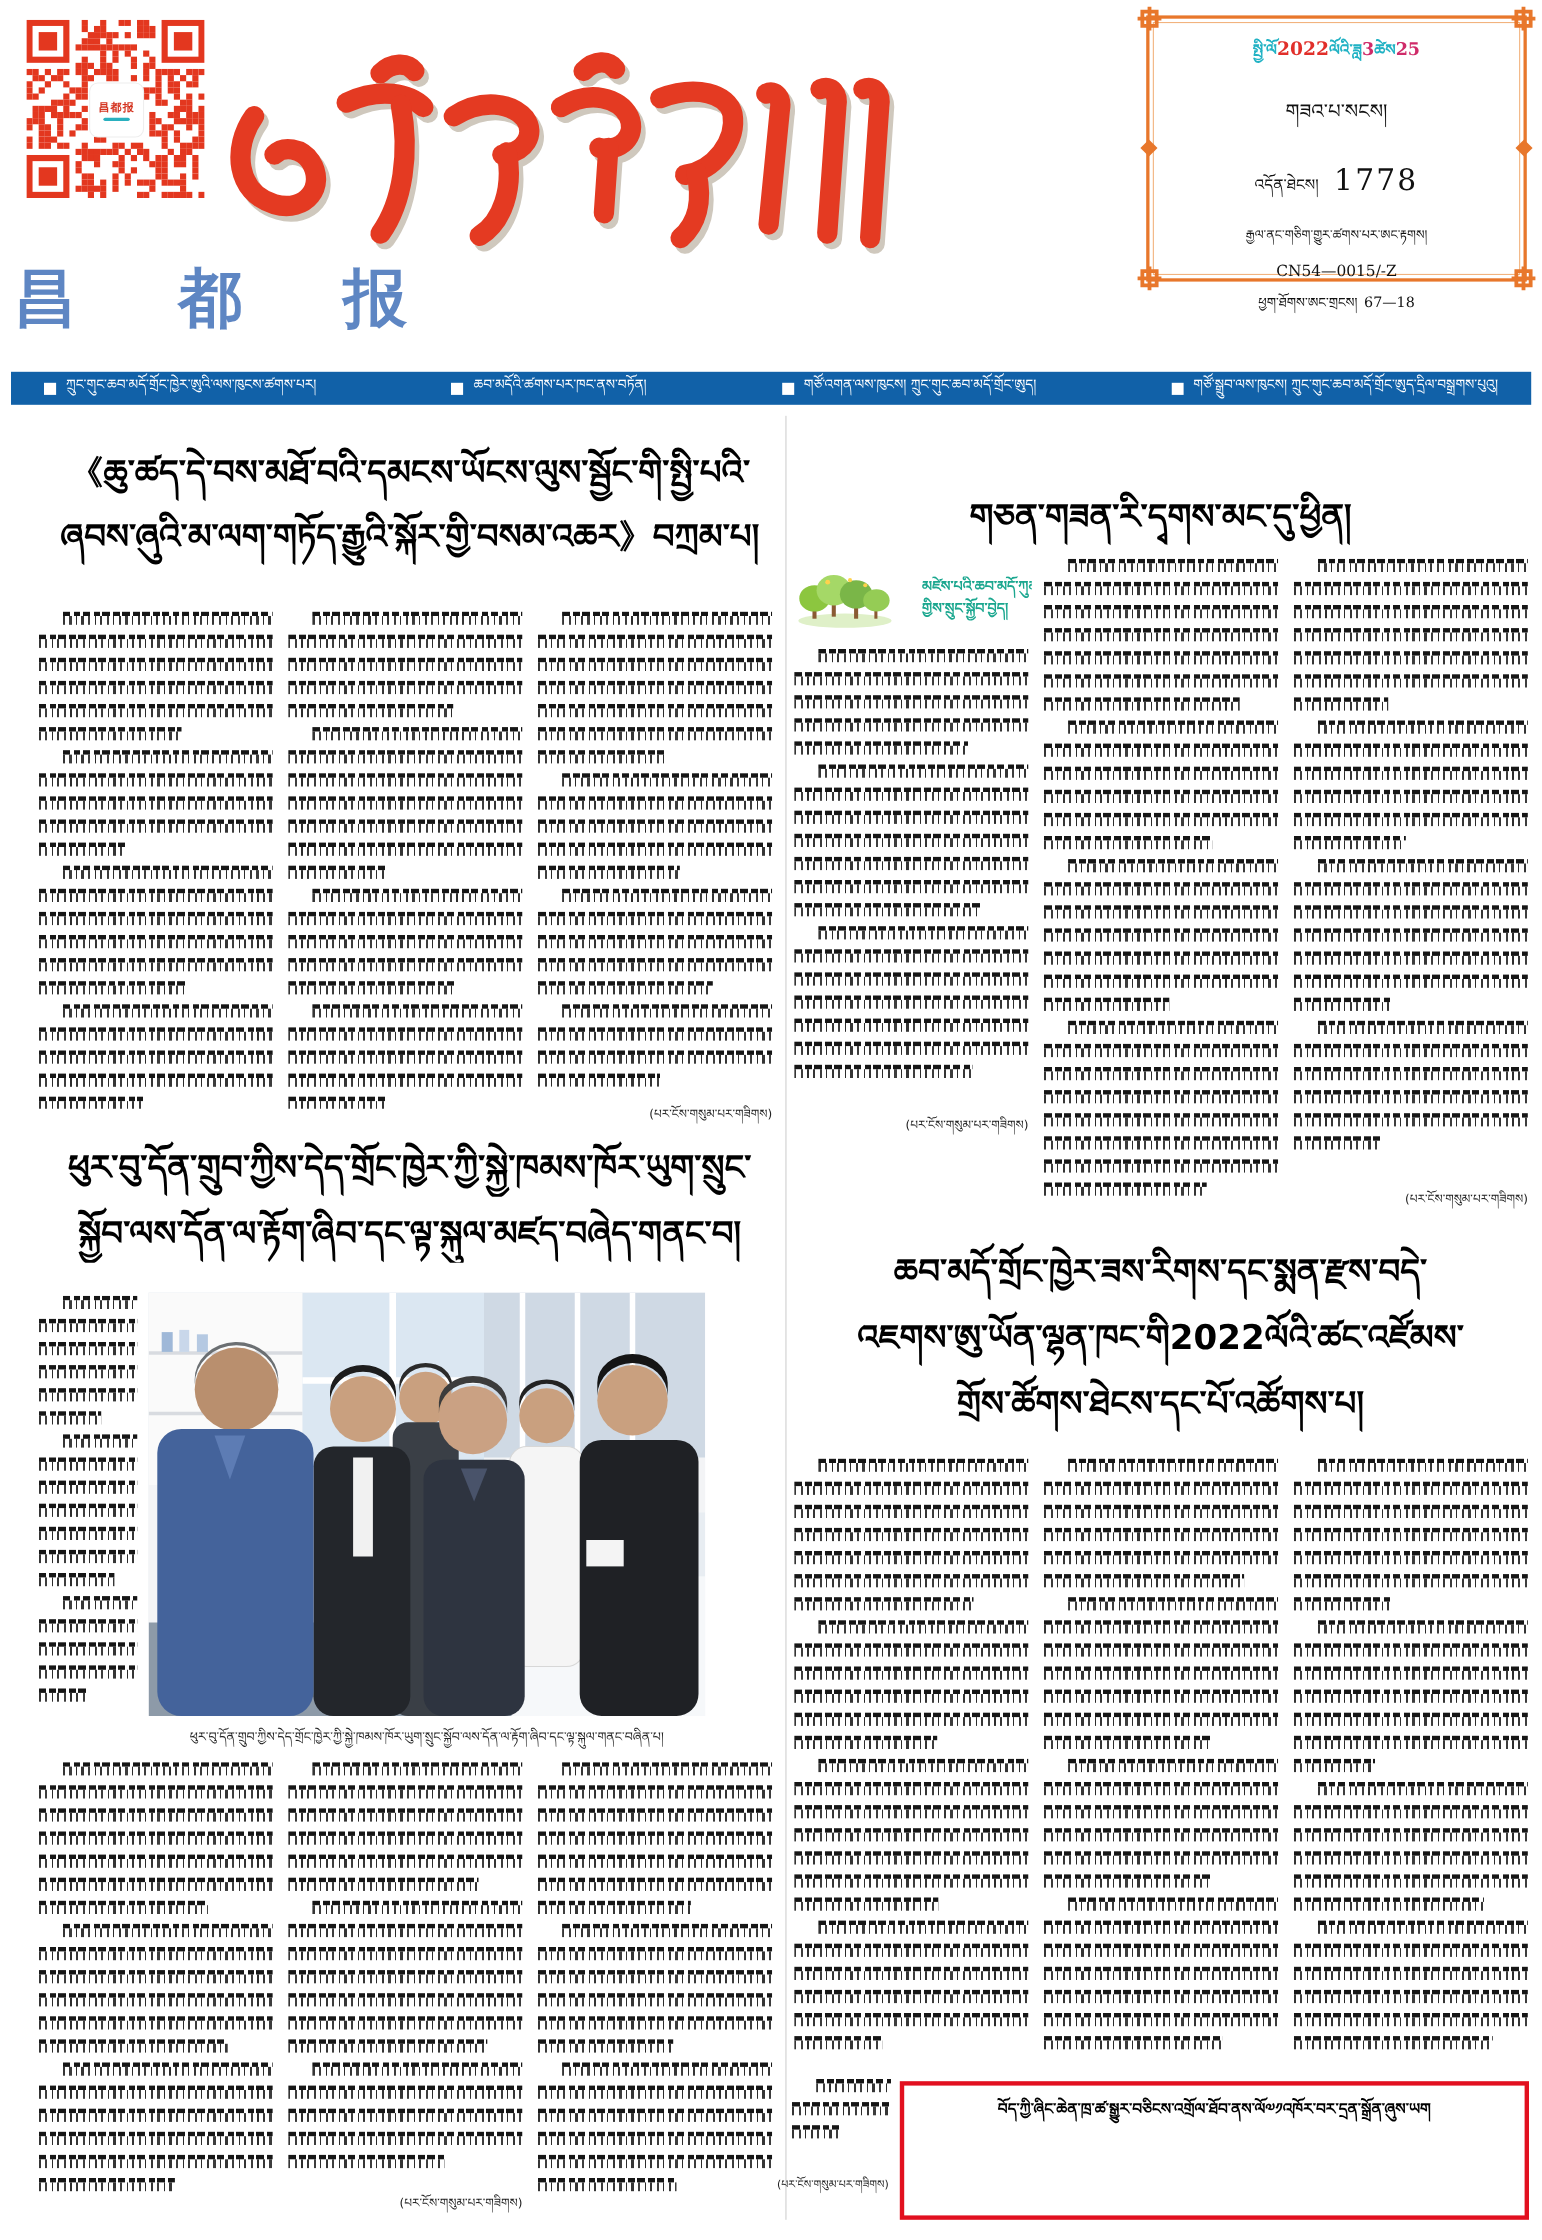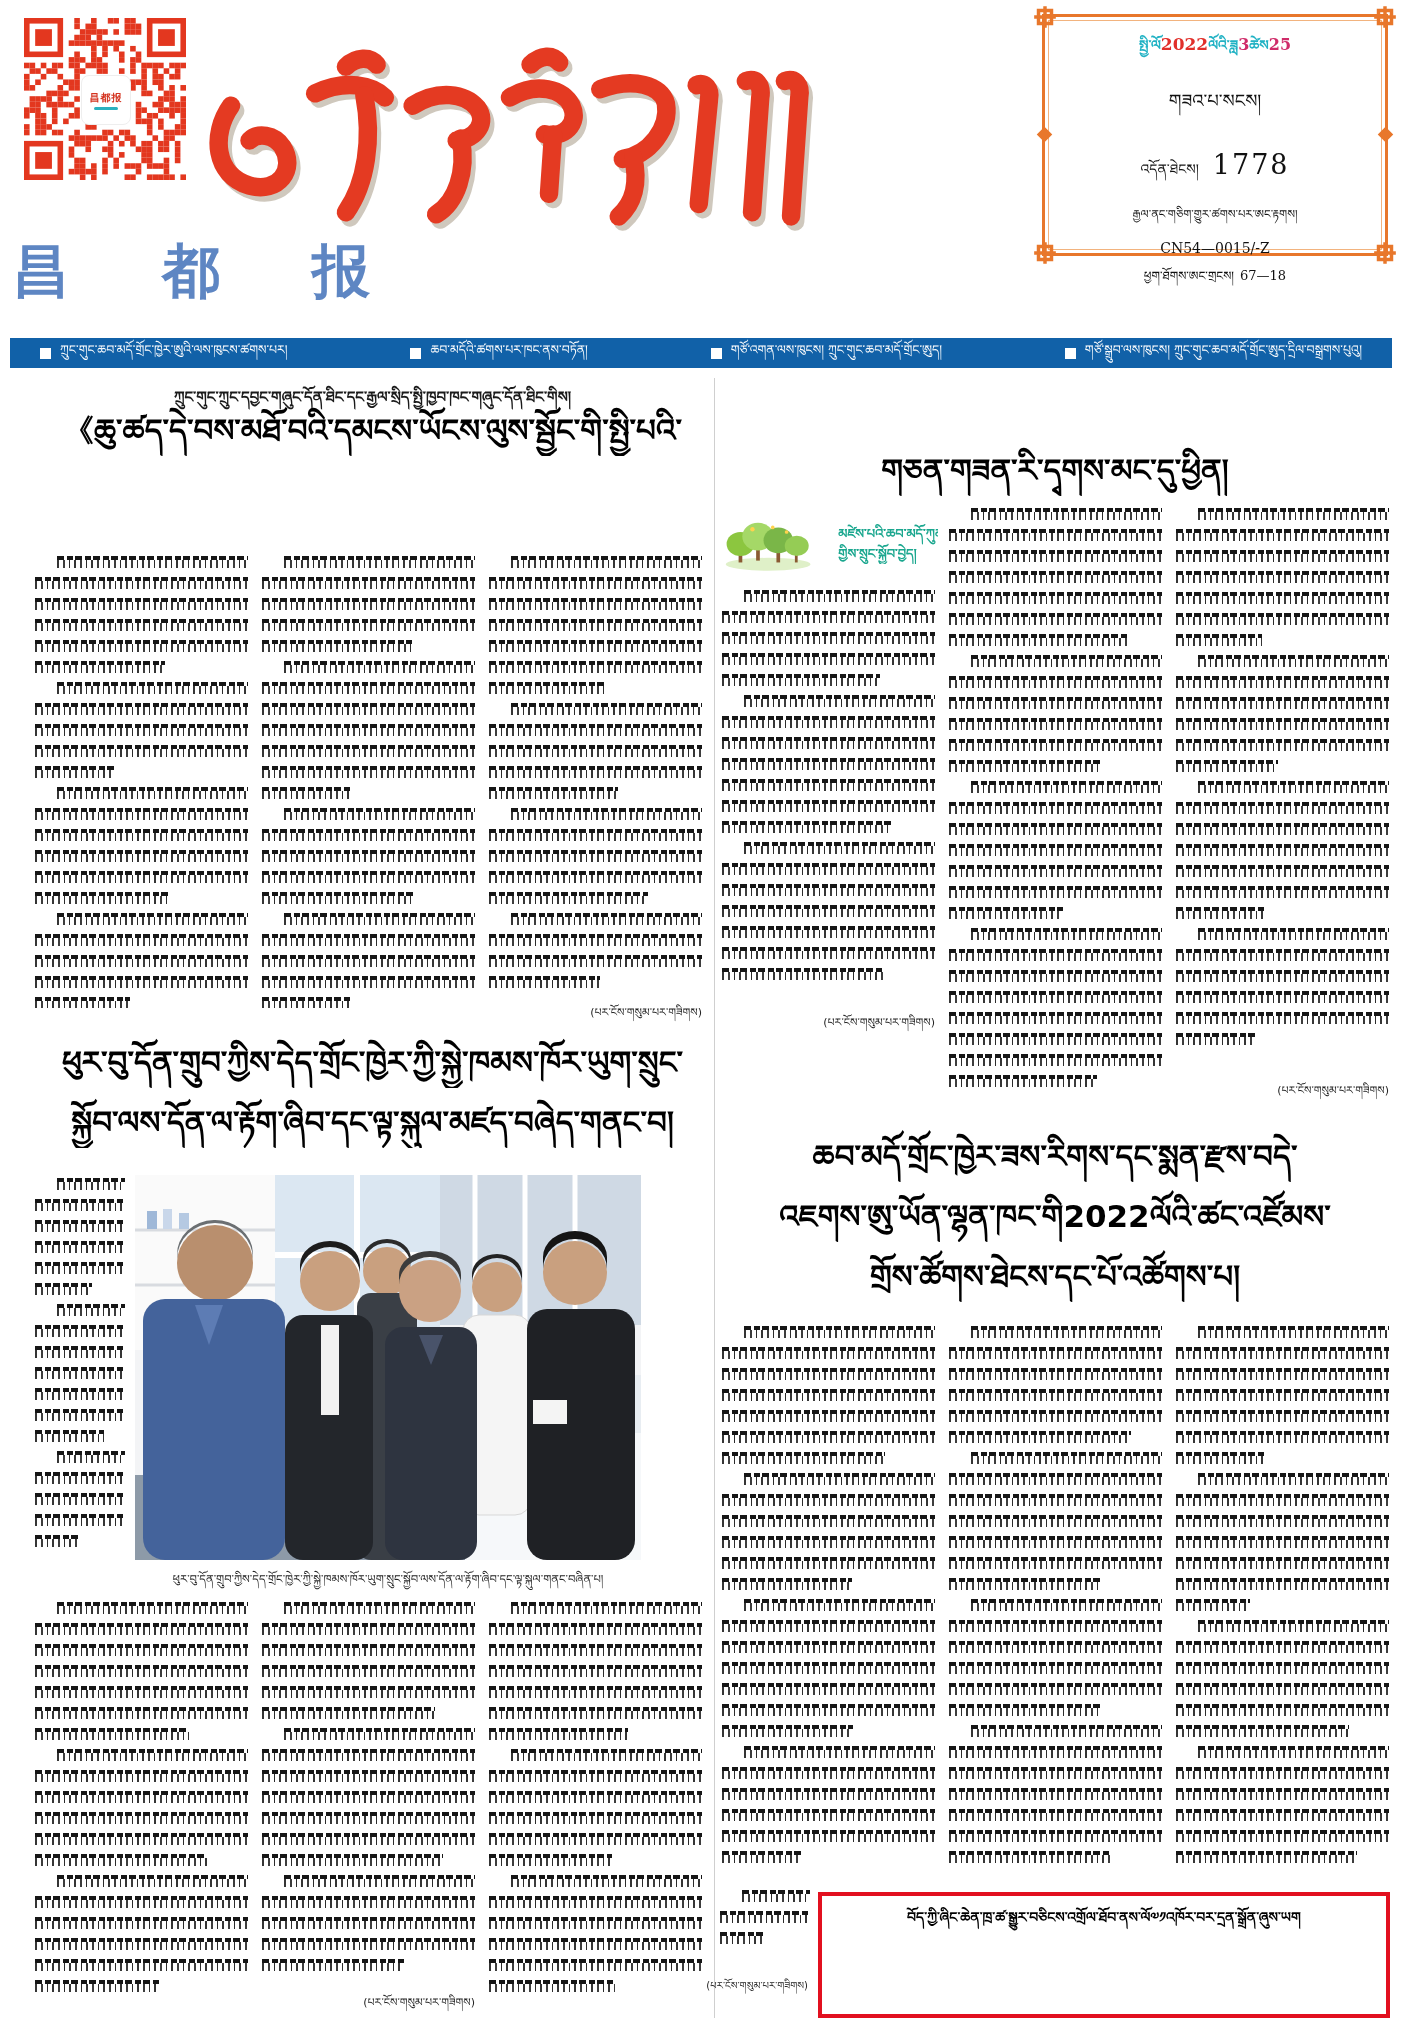--- a/index.html
+++ b/index.html
@@ -464,22 +464,22 @@
       <span>གཙོ་འགན་ལས་ཁུངས།  ཀྲུང་གུང་ཆབ་མདོ་གྲོང་ཨུད།</span>
     </div>
     <div class="nav-item">
       <span class="nav-bullet"></span>
       <span>གཙོ་སྒྲུབ་ལས་ཁུངས།  ཀྲུང་གུང་ཆབ་མདོ་གྲོང་ཨུད་དྲིལ་བསྒྲགས་པུའུ།</span>
     </div>
   </div>
 
   <div class="abs vrule"></div>
 
-  <div class="abs kicker" style="left:35px;top:380px;width:675px;">ཀྲུང་གུང་ཀྲུང་དབྱང་གཞུང་དོན་ཐིང་དང་རྒྱལ་སྲིད་སྤྱི་ཁྱབ་ཁང་གཞུང་དོན་ཐིང་གིས།</div>
   <div class="abs headline" style="left:35px;top:404px;width:675px;">《ཆུ་ཚད་དེ་བས་མཐོ་བའི་དམངས་ཡོངས་ལུས་སྦྱོང་གི་སྤྱི་པའི་</div>
+  <div class="abs headline" style="left:35px;top:462px;width:675px;">ཞབས་ཞུའི་མ་ལག་གཏོད་རྒྱུའི་སྐོར་གྱི་བསམ་འཆར》བཀྲམ་པ།</div>
   <div class="col w213" style="left:35px;top:556px;height:452px;">
       <div class="para">
         <div class="tl" style="margin-left: 22px;"></div>
         <div class="tl"></div>
         <div class="tl"></div>
         <div class="tl"></div>
         <div class="tl"></div>
         <div class="tl" style="width: 61.2653%;"></div>
       </div>
       <div class="para">

